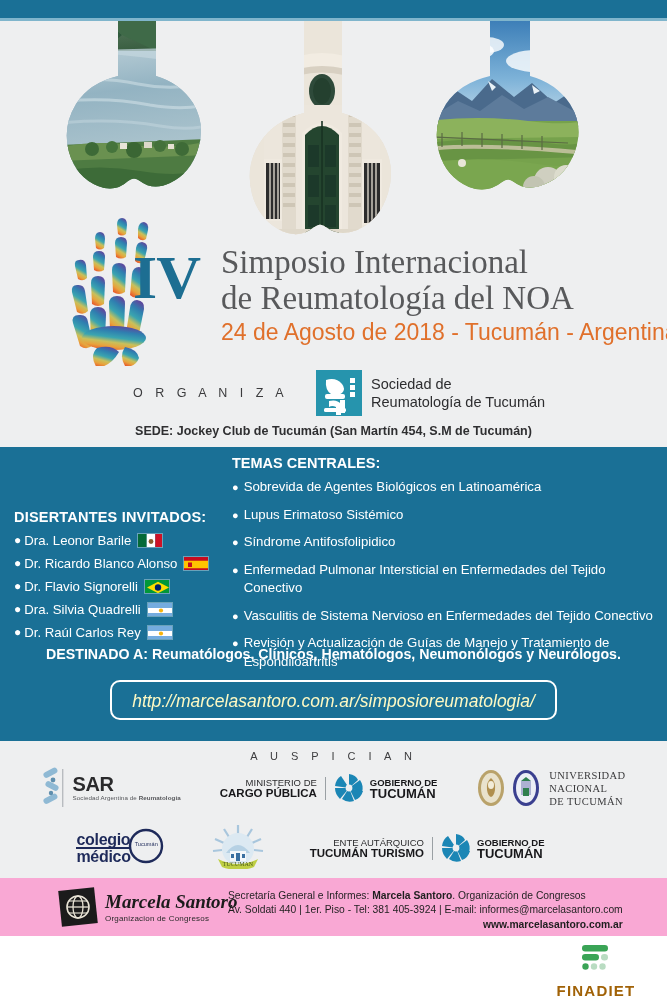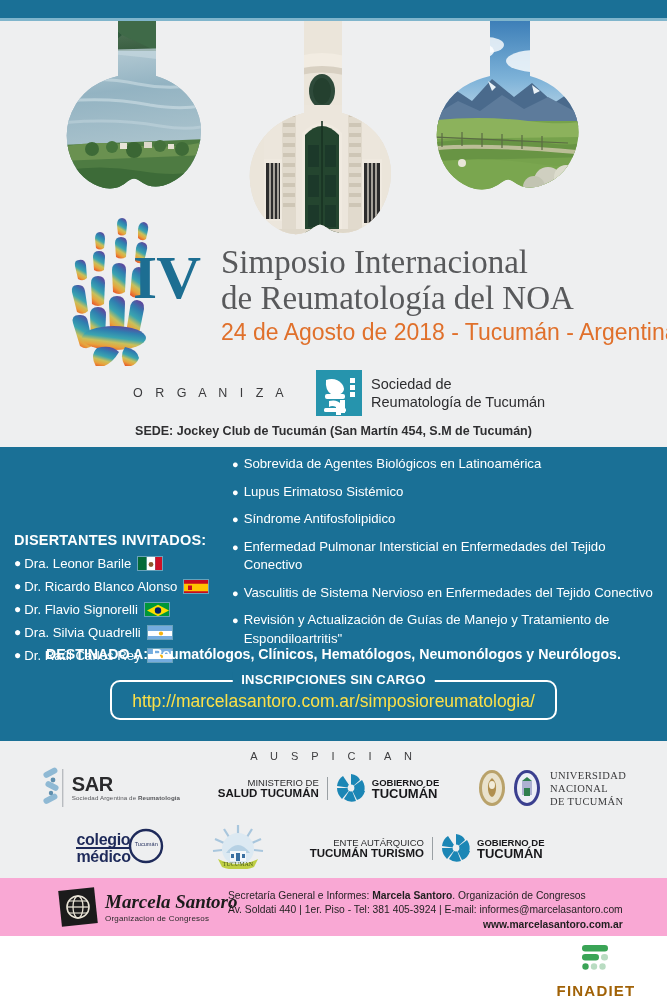--- a/index.html
+++ b/index.html
@@ -53,21 +53,21 @@
   .sr-text { margin-left:9px; font-size:14.5px; line-height:18px; color:#2d2d2f; }
 
   .sede {
     position:absolute; left:0; top:424px; width:667px; text-align:center;
     font-size:12.5px; color:#2f2f31; font-weight:bold;
   }
 
   
   .blue { position:absolute; left:0; top:447px; width:667px; height:294px; background:#1a7096; color:#ffffff; }
 
-  .speakers { position:absolute; left:14px; top:62px; width:215px;margin-top:23px; }
+  .speakers { position:absolute; left:14px; top:62px; width:215px; }
   .sp-head { font-size:14.5px; font-weight:bold; letter-spacing:0.2px; margin-bottom:5px; }
   .sp-item { display:flex; align-items:center; font-size:13.2px; line-height:21px; margin-bottom:2px; }
   .sp-dot { font-size:12px; margin-right:3px; }
   .flag { display:inline-block; width:26px; height:15px; margin-left:6px; border:0.5px solid rgba(255,255,255,.35); position:relative; overflow:hidden; vertical-align:middle; }
 
   .topics { position:absolute; left:232px; top:8px; width:424px; }
   .tp-head { font-size:14.5px; font-weight:bold; margin-bottom:7px; }
   .tp-item { display:flex; font-size:13.2px; line-height:18.5px; margin-bottom:9px; }
   .tp-dot { margin-right:5px; font-size:11px; line-height:18.5px; }
 
@@ -81,21 +81,21 @@
     position:absolute; left:110px; top:233px; width:447px; height:40px;
     border:2.5px solid #ffffff; border-radius:10px;
   }
   .reg-title {
     position:absolute; left:50%; top:-10px; transform:translateX(-50%);
     background:#1a7096; padding:0 9px;
     font-size:13px; font-weight:bold; letter-spacing:0.2px; white-space:nowrap;
   }
   .reg-url {
     position:absolute; left:0; right:0; top:9px; text-align:center;
-    font-size:17.5px; color:#fde047; white-space:nowrap;
+    font-size:17.5px; color:#fef9c3; white-space:nowrap;font-style:italic;
   }
 
   
   .sponsors { position:absolute; left:0; top:741px; width:667px; height:137px; background:#eeeff0; }
   .auspician {
     position:absolute; left:0; top:9px; width:667px; text-align:center;
     font-size:11px; letter-spacing:5px; color:#3d3d3f;
   }
   .sprow { position:absolute; display:flex; align-items:center; }
   .sprow1 { left:0; top:26px; width:667px; justify-content:space-around; padding:0 22px; }
@@ -448,20 +448,21 @@
               <rect width="26" height="5" fill="#74acdf"></rect>
               <rect y="5" width="26" height="5" fill="#ffffff"></rect>
               <rect y="10" width="26" height="5" fill="#74acdf"></rect>
               <circle cx="13" cy="7.5" r="2.1" fill="#f6b40e"></circle>
             </svg>
         </span>
       </div>
     </div>
 
     <div class="topics">
+      <div class="tp-head">TEMAS CENTRALES:</div>
       <div class="tp-item">
         <span class="tp-dot">●</span>
         <span>Sobrevida de Agentes Biológicos en Latinoamérica</span>
       </div>
       <div class="tp-item">
         <span class="tp-dot">●</span>
         <span>Lupus Erimatoso Sistémico</span>
       </div>
       <div class="tp-item">
         <span class="tp-dot">●</span>
@@ -477,21 +478,20 @@
       </div>
       <div class="tp-item">
         <span class="tp-dot">●</span>
         <span>Revisión y Actualización de Guías de Manejo y Tratamiento de Espondiloartritis"</span>
       </div>
     </div>
 
     <div class="destinado">DESTINADO A: Reumatólogos, Clínicos, Hematólogos, Neumonólogos y Neurólogos.</div>
 
     <div class="regbox">
-      <div class="reg-title">INSCRIPCIONES SIN CARGO</div>
       <div class="reg-url">http://marcelasantoro.com.ar/simposioreumatologia/</div>
     </div>
   </div>
 
   <div class="sponsors">
     <div class="auspician">A U S P I C I A N</div>
 
     <div class="sprow sprow1">
 
       <div style="display:flex;align-items:center;">
@@ -507,21 +507,21 @@
         </svg>
         <div style="margin-left:5px;">
           <div style="font-size:20px;font-weight:bold;color:#2a2a2c;line-height:19px;letter-spacing:-0.4px;">SAR</div>
           <div style="font-size:6.2px;color:#55565a;letter-spacing:.1px;"><span>Sociedad Argentina de </span><b>Reumatologia</b></div>
         </div>
       </div>
 
       <div class="gobtuc">
         <div class="gob-left">
           <div class="gob-l1">MINISTERIO DE</div>
-          <div class="gob-l2">SALUD TUCUMÁN</div>
+          <div class="gob-l2">CARGO PÚBLICA</div>
         </div>
         <div class="gob-right">
           <svg width="30" height="30" viewBox="0 0 30 30">
             <g fill="#1b86b5">
               <path d="M15 15 L15 1 q7 1 9 6 Z"></path>
                 <path d="M15 15 L26 7 q4 6 2 12 Z"></path>
               <path d="M15 15 L29 18 q-2 7 -8 9 Z"></path>
                 <path d="M15 15 L20 28 q-7 2 -12 -2 Z"></path>
               <path d="M15 15 L6 26 q-5 -5 -5 -11 Z"></path>
                 <path d="M15 15 L1 13 q1 -7 6 -10 Z"></path>

